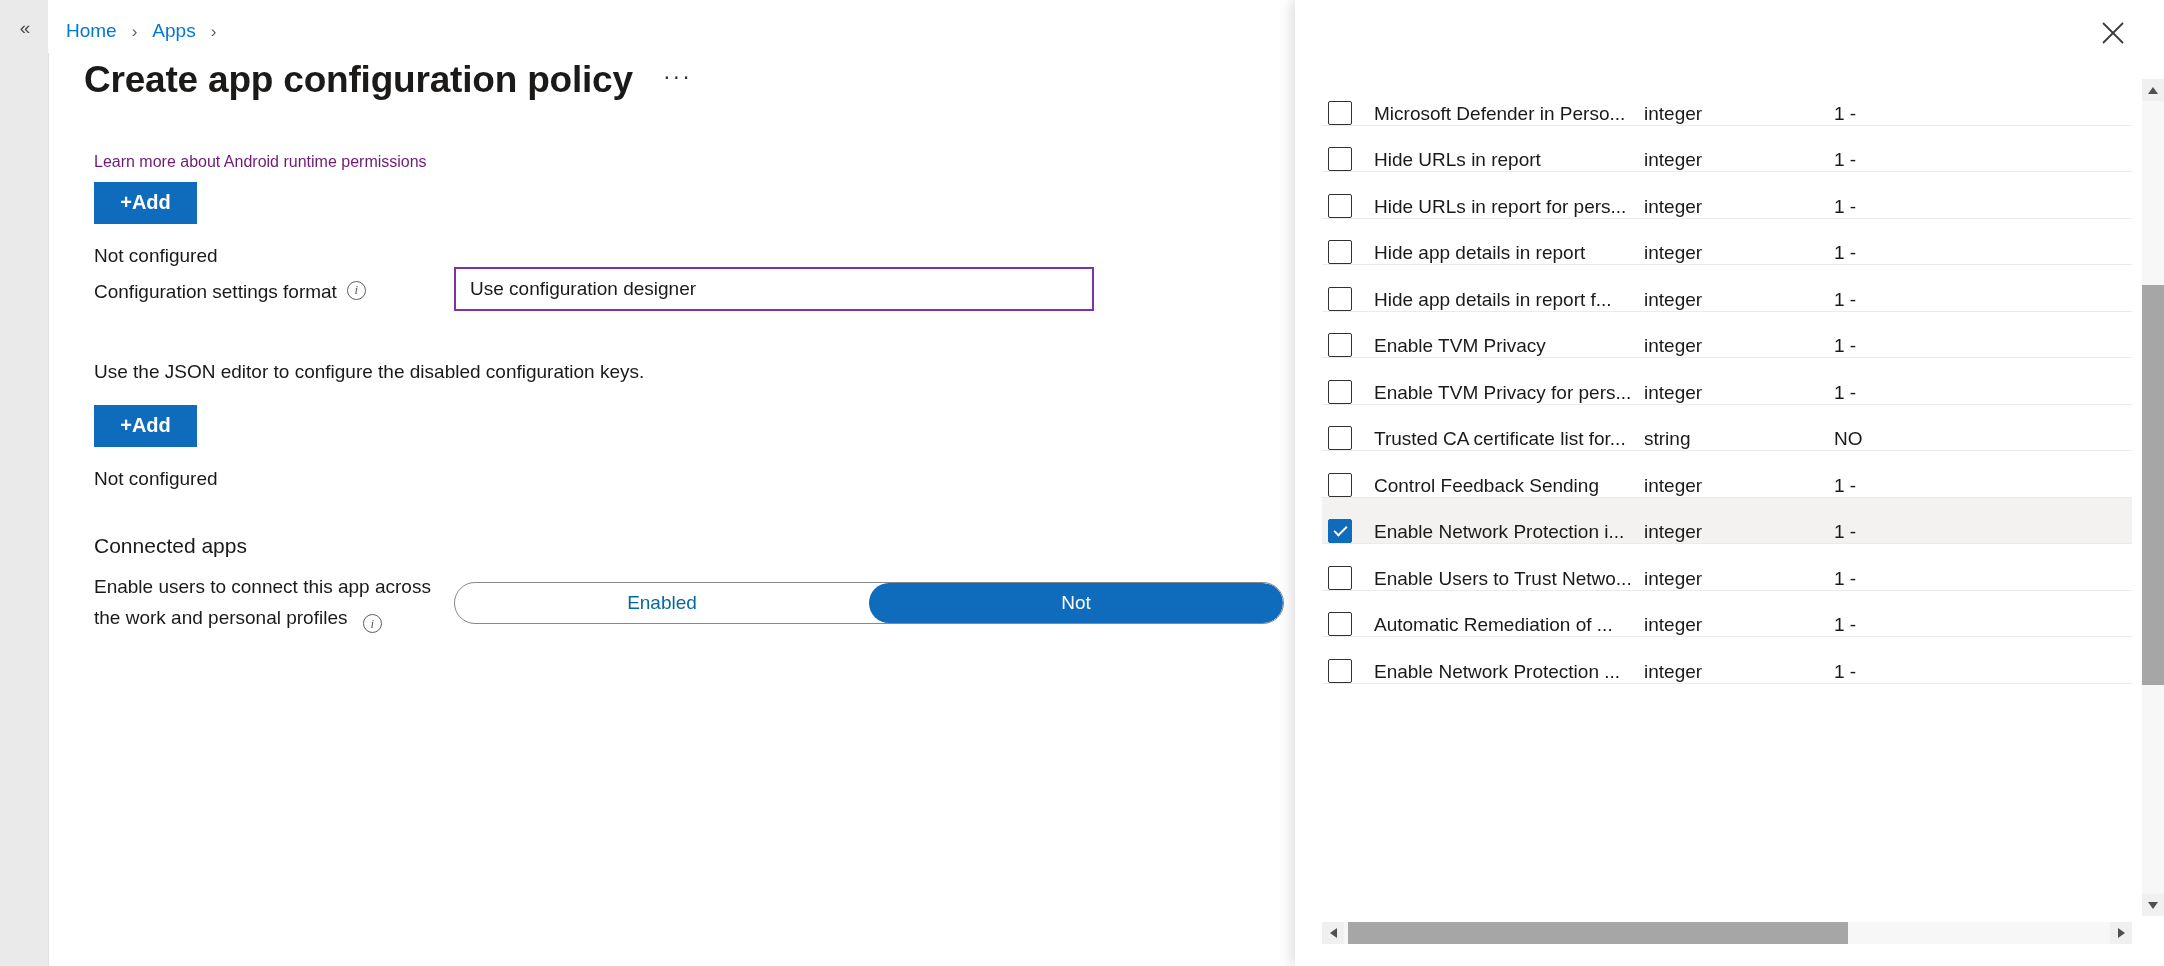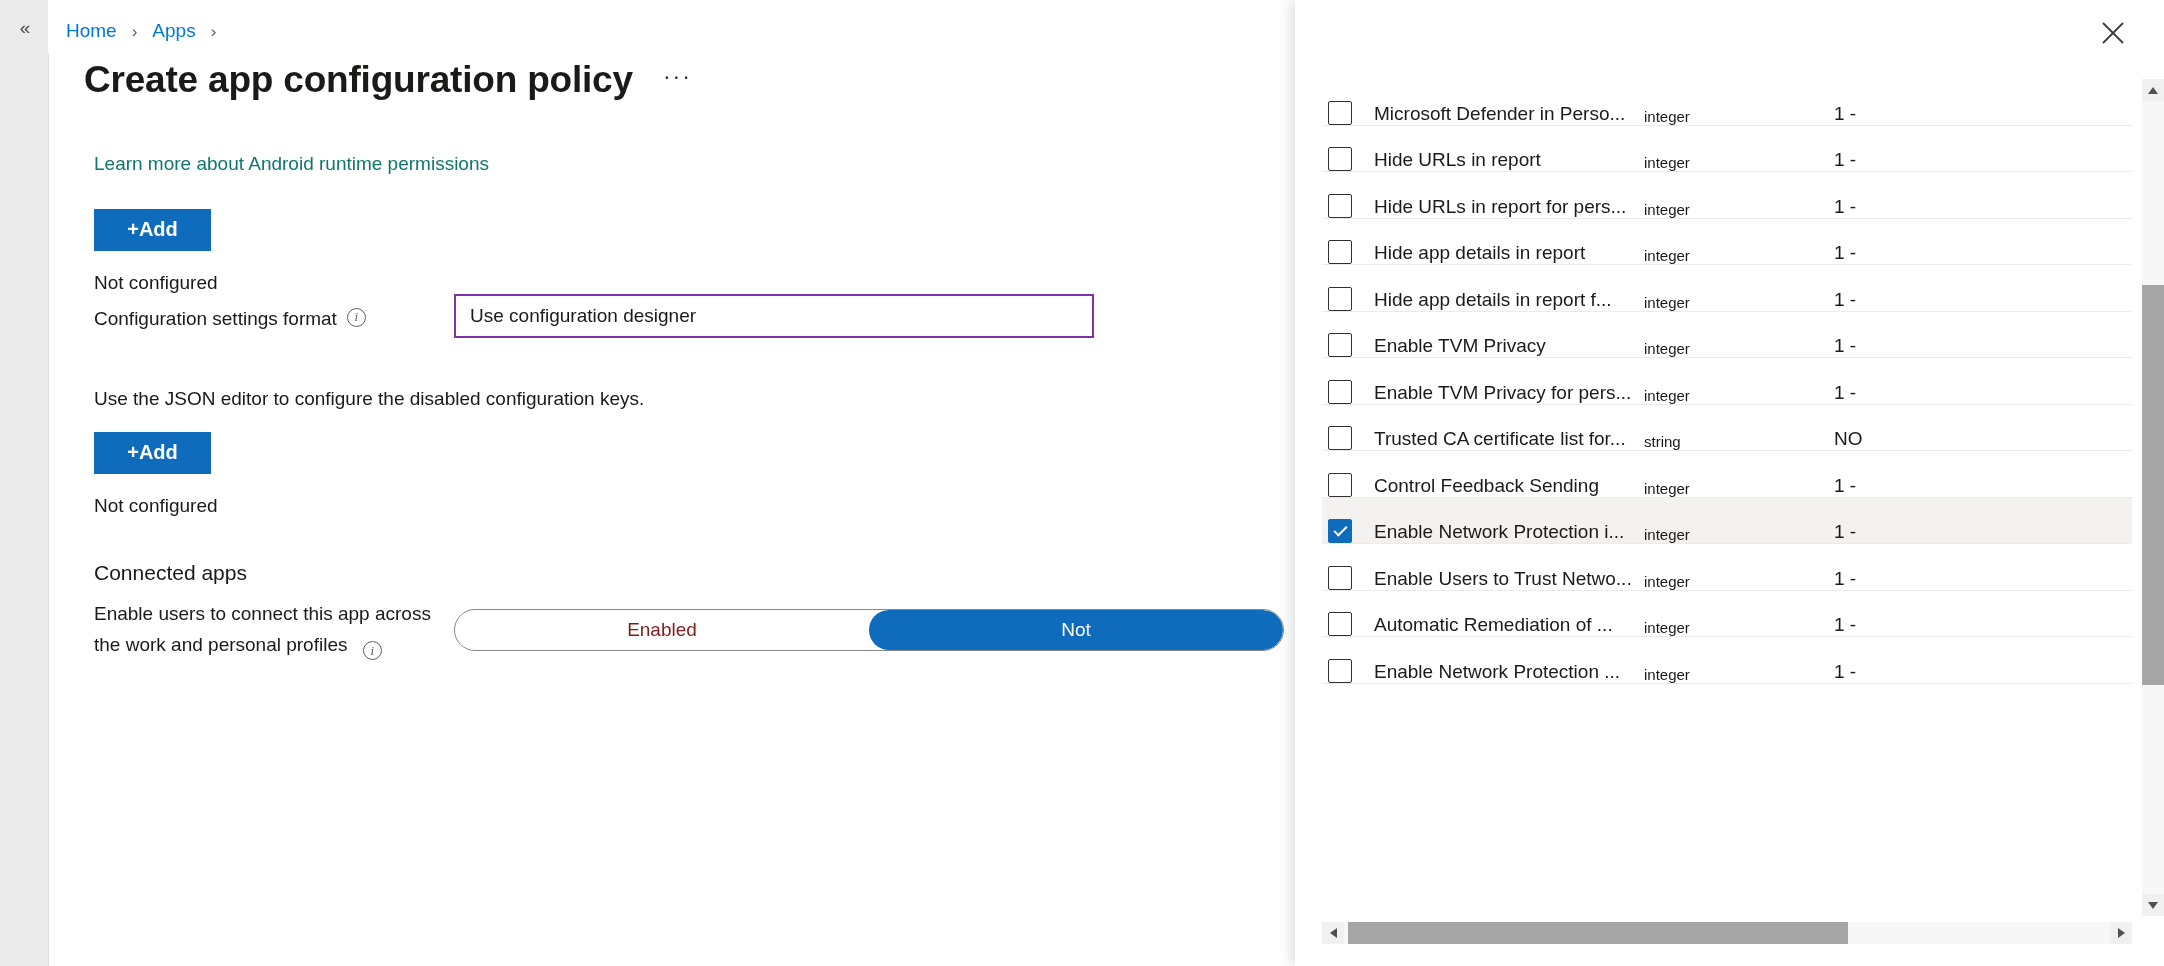--- a/index.html
+++ b/index.html
@@ -85,37 +85,37 @@
 
   
   .form {
     position: absolute;
     left: 45px; top: 100px;
     width: 1200px;
   }
 
   .link-learnmore {
     display: inline-block;
-    color: #0f766e;
-    font-size: 19px;
+    color: #701a75;
+    font-size: 16px;
     text-decoration: none;
     cursor: pointer;
-    margin-bottom: 34px;
+    margin-bottom: 11px;
   }
 
   .btn-add {
     display: inline-block;
     background: #0f6cbd;
     color: #ffffff;
     border: none;
     font-family: "Liberation Sans", sans-serif;
     font-size: 20px;
     font-weight: 700;
     padding: 9px 0 10px 0;
-    width: 117px;
+    width: 103px;
     text-align: center;
     cursor: pointer;
   }
 
   .note-notconfigured {
     font-size: 19px;
     color: #1b1a19;
     margin-top: 21px;
   }
 
@@ -203,21 +203,21 @@
     display: flex;
     overflow: hidden;
     cursor: pointer;
   }
   .toggle-seg {
     flex: 1;
     display: flex;
     align-items: center;
     justify-content: center;
     font-size: 19px;
-    color: #7f1d1d;
+    color: #0369a1;
   }
   .toggle-seg.on {
     background: #0f6cbd;
     color: #ffffff;
     border-radius: 21px;
   }
 
   
   .flyout {
     position: absolute;
@@ -285,21 +285,21 @@
   .cell-name {
     width: 270px; flex: none;
     font-size: 19px;
     color: #1b1a19;
     overflow: hidden;
     text-overflow: ellipsis;
     white-space: nowrap;
   }
   .cell-type {
     width: 190px; flex: none;
-    font-size: 15px;
+    font-size: 19px;
     color: #1b1a19;
   }
   .cell-value {
     flex: 1;
     font-size: 19px;
     color: #1b1a19;
     overflow: hidden;
     white-space: nowrap;
   }
 

